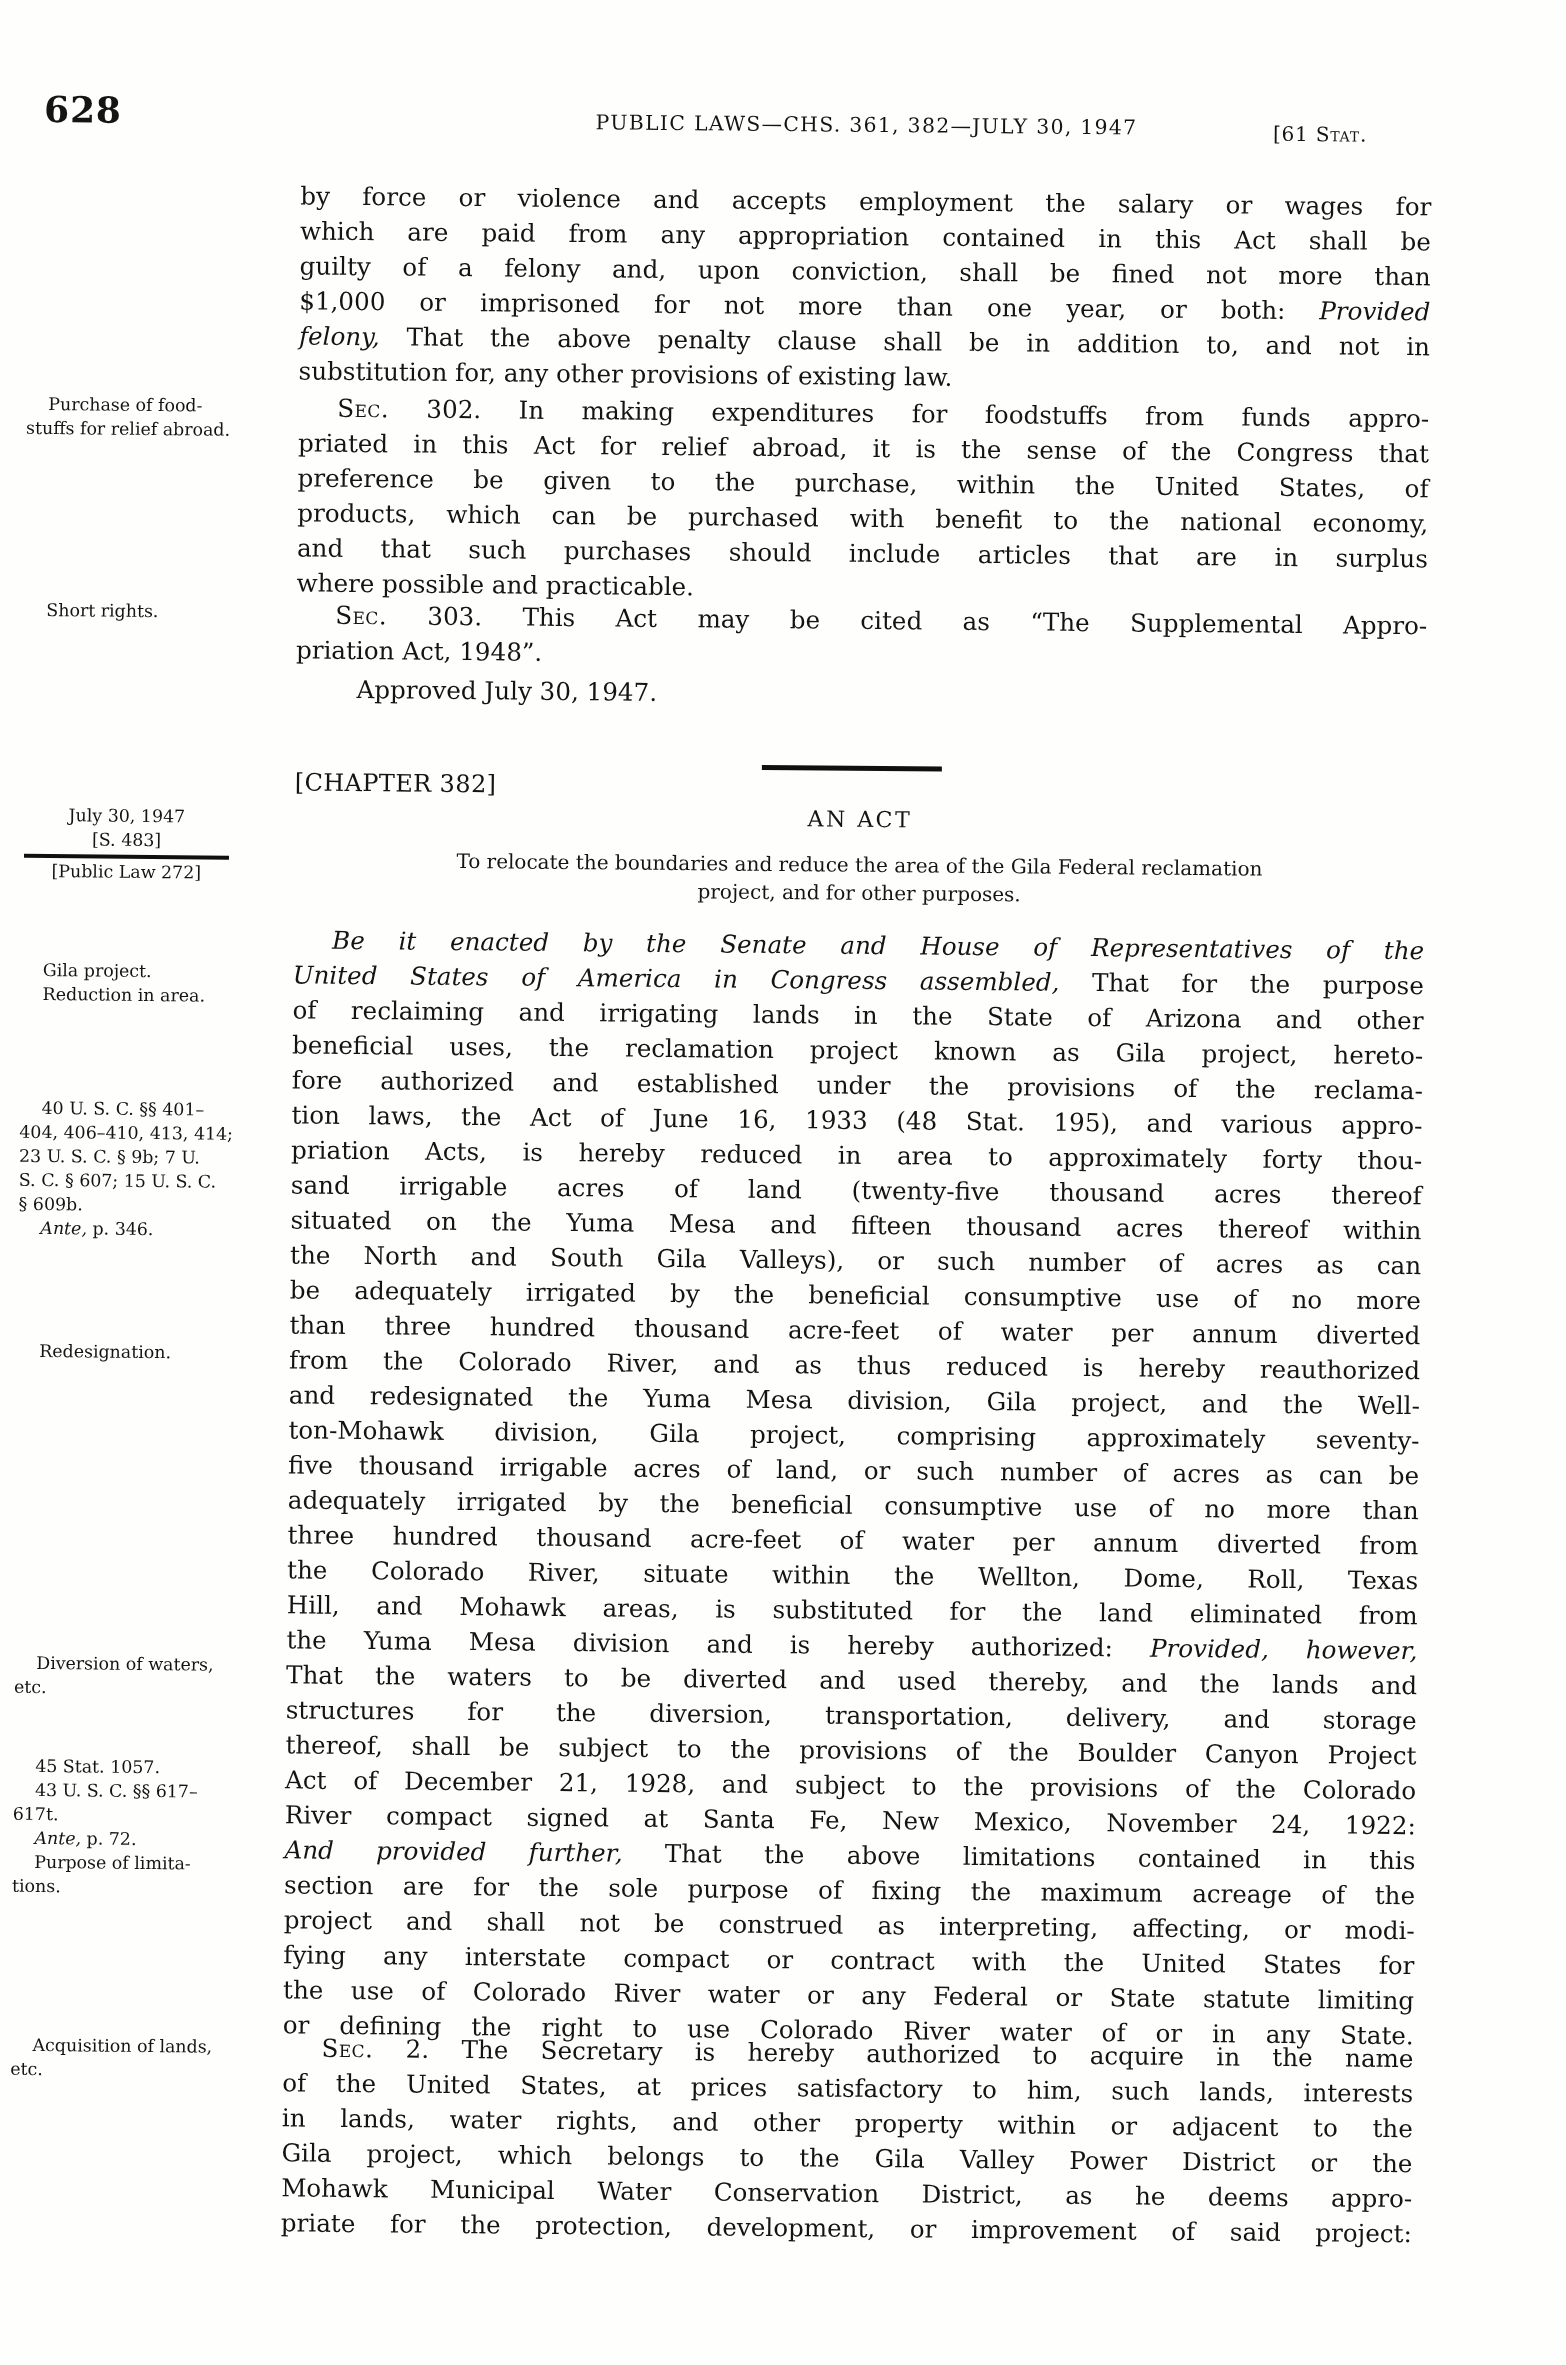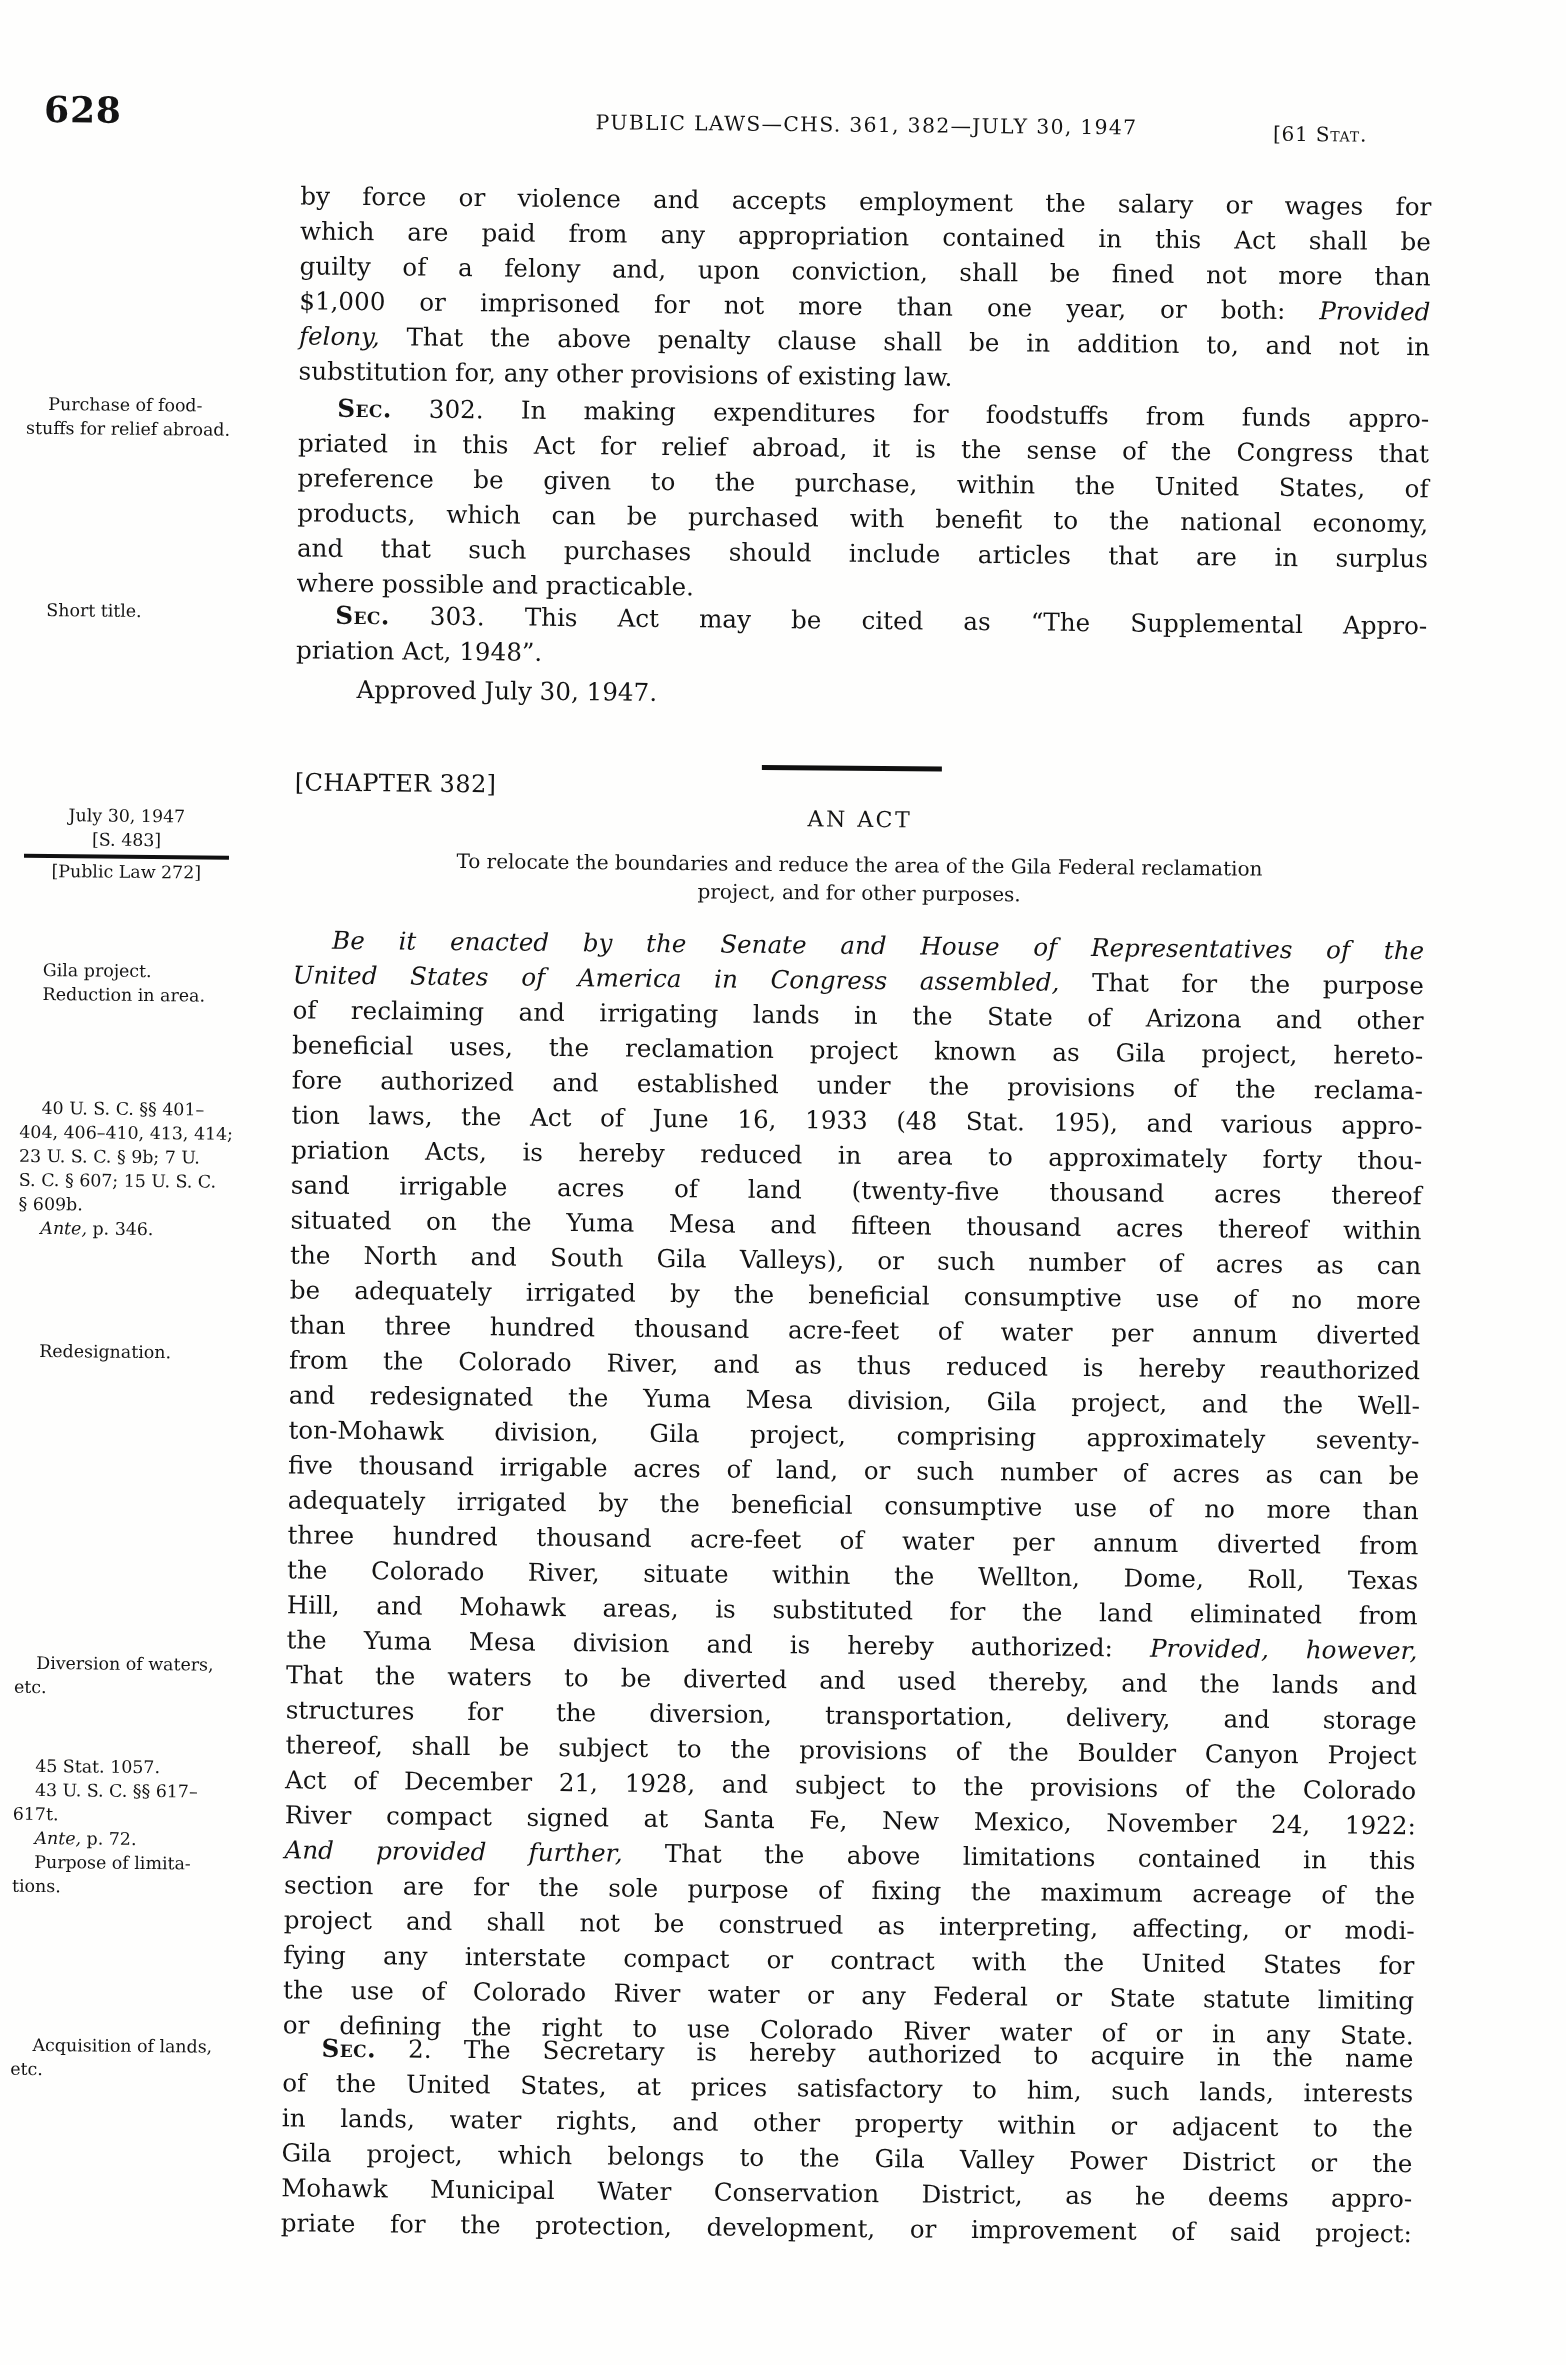--- a/index.html
+++ b/index.html
@@ -14,21 +14,21 @@
   .statref{position:absolute;left:1273px;top:112px;font-size:20px;font-variant:small-caps;letter-spacing:0.8px;}
 
   
   .bodycol{position:absolute;left:301px;top:0;width:1131px;}
   .para{position:absolute;left:0;width:100%;font-size:24.6px;line-height:35px;}
   .ln{text-align:left;}
   .ln.jl{text-align:justify;text-align-last:justify;}
   .ln.ind{text-indent:39px;}
   .ln.ind2{text-indent:61px;}
   .s-i{font-style:italic;text-align:right;}
-  .s-sc{font-variant:small-caps;letter-spacing:0.4px;font-weight:bold;}
+  .s-sc{font-variant:small-caps;letter-spacing:0.4px;}
 
   .p-penalty{top:178px;}
   .p-sec302{top:390px;}
   .p-sec303{top:597px;}
   .p-approved{top:671px;}
   .chapter-rule{position:absolute;left:467px;top:760px;width:180px;height:5.1px;background:#101010;}
   .chapter{position:absolute;left:0;top:768px;font-size:24px;letter-spacing:0.4px;}
   .anact{position:absolute;left:0;top:801px;width:100%;text-align:center;font-size:22px;letter-spacing:2.5px;}
   .p-purpose{top:845px;font-size:20px;line-height:28px;}
   .p-purpose .ln{text-align:center;}
@@ -140,21 +140,21 @@
           <div class="ln jl"><span>priate for the protection, development, or improvement of said project:</span></div>
         </div>
     </div>
 
     <div class="marginal">
         <div class="note note-purchase">
           <div class="ln ind"><span>Purchase of food-</span></div>
           <div class="ln"><span>stuffs for relief abroad.</span></div>
         </div>
         <div class="note note-short-title">
-          <div class="ln ind"><span>Short title.</span></div>
+          <div class="ln ind"><span>Short rights.</span></div>
         </div>
         <div class="note note-gila-project">
           <div class="ln ind"><span>Gila project.</span></div>
           <div class="ln ind"><span>Reduction in area.</span></div>
         </div>
         <div class="note note-citations-a">
           <div class="ln ind"><span>40 U. S. C. §§ 401–</span></div>
           <div class="ln"><span>404, 406–410, 413, 414;</span></div>
           <div class="ln"><span>23 U. S. C. § 9b; 7 U.</span></div>
           <div class="ln"><span>S. C. § 607; 15 U. S. C.</span></div>

